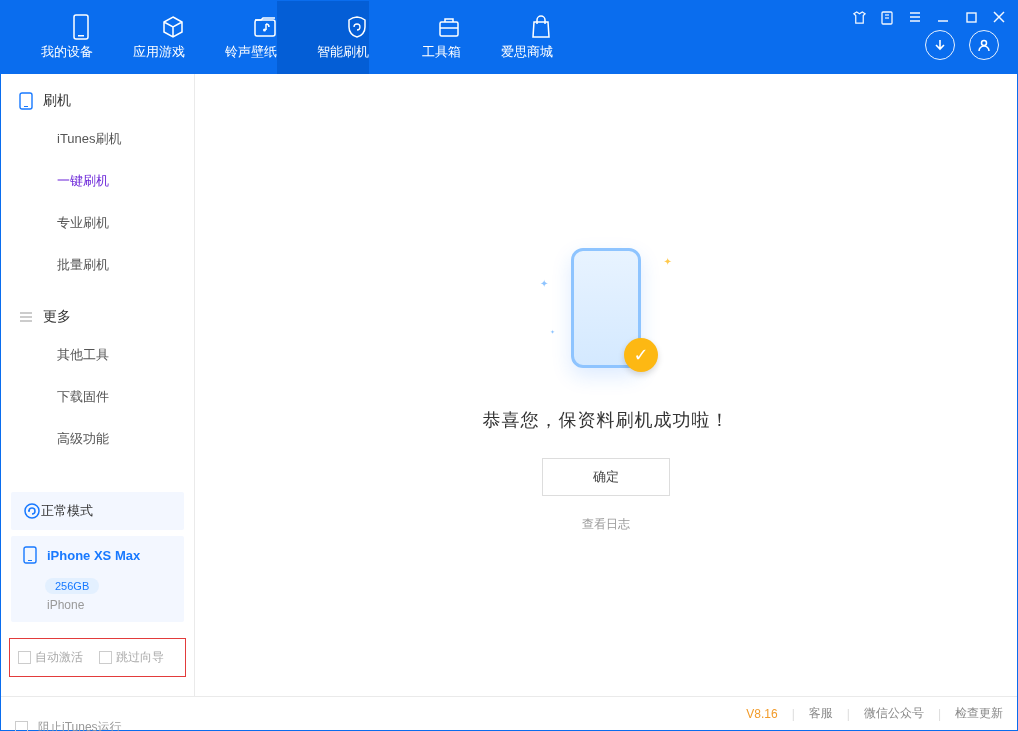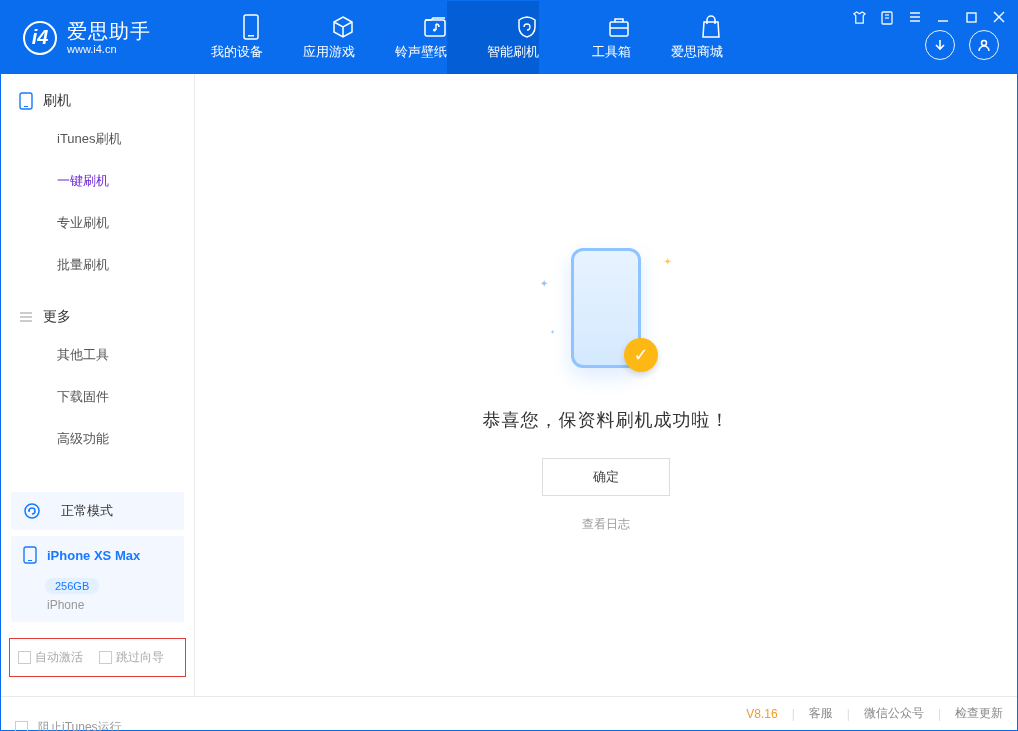--- a/index.html
+++ b/index.html
@@ -21,21 +21,21 @@
 .circle-btn { width: 30px; height: 30px; border: 1.7px solid rgba(255,255,255,0.9); border-radius: 50%; display: flex; align-items: center; justify-content: center; cursor: pointer; }
 
 .body-area { flex: 1; display: flex; min-height: 0; }
 .sidebar { width: 194px; border-right: 1px solid #eaeaea; display: flex; flex-direction: column; background:#fff;}
 .side-section { padding: 18px 0 4px 0; }
 .side-header { display: flex; align-items: center; gap: 10px; padding: 0 18px 8px 18px; color: #333; font-size: 14px; font-weight: 500; text-align: center; }
 .side-items { }
 .side-item { padding: 12px 18px 12px 56px; font-size: 13px; color: #555; cursor: pointer; }
 .side-item.active { color: #6d28d9; }
 .side-spacer { flex: 1; }
-.mode-box { margin: 6px 10px; background: #f3f7ff; border-radius: 2px; padding: 10px 12px; display: flex; align-items: center; gap: 20px; color: #333; font-size: 13px; }
+.mode-box { margin: 6px 10px; background: #f3f7ff; border-radius: 2px; padding: 10px 12px; display: flex; align-items: center; gap: 0; color: #333; font-size: 13px; }
 .device-box { margin: 0 10px 10px 10px; background: #f3f7ff; border-radius: 2px; padding: 10px 12px; }
 .device-head { display:flex; align-items:center; gap:10px; color:#1879ff; font-weight:600; font-size:13px;}
 .badge { display:inline-block; margin-top:14px; background:#e3f0ff; color:#1879ff; border-radius:10px; padding:2px 10px; font-size:11px; margin-left:22px;}
 .device-type { font-size:12px; color:#999; margin-left:24px; margin-top:4px;}
 .checkbox-row { border: 1.5px solid #e23b3b; margin: 6px 8px 19px 8px; padding: 10px 8px; display:flex; gap:16px; align-items:center; font-size:12px; color:#aaa;}
 .cb { width:13px; height:13px; border:1px solid #ccc; display:inline-block; vertical-align:middle; margin-right:4px;}
 
 .main { flex: 1; position: relative; background: #fff; display:flex; flex-direction:column; align-items:center; justify-content:center; }
 .success-box { text-align:center; }
 .phone-illus { width:140px; height:140px; position:relative; margin:0 auto 30px auto;}
@@ -50,27 +50,20 @@
 .status-left { display:flex; align-items:center; gap:6px;margin-top:28px;}
 .status-right { margin-left:auto; display:flex; align-items:center; gap:14px; color:#888;}
 .ver { color:#f29b2a;}
 .divider { color:#ddd;}
 </style>
 </head>
 <body>
 
 <div class="window">
   <div class="titlebar">
-    <div class="logo-area">
-      <div class="logo-circle">i4</div>
-      <div class="logo-text">
-        <div class="logo-title">爱思助手</div>
-        <div class="logo-url">www.i4.cn</div>
-      </div>
-    </div>
     <div class="nav-tabs">
       <div class="nav-tab">
         <span class="nav-icon">
             <svg width="20" height="26" viewBox="0 0 20 26">
               <rect x="3" y="1" width="14" height="24" rx="2" fill="none" stroke="#fff" stroke-width="1.5"></rect>
               <rect x="7" y="21" width="6" height="1.5" fill="#fff"></rect>
             </svg>
           </span>
         <span>我的设备</span>
       </div>

